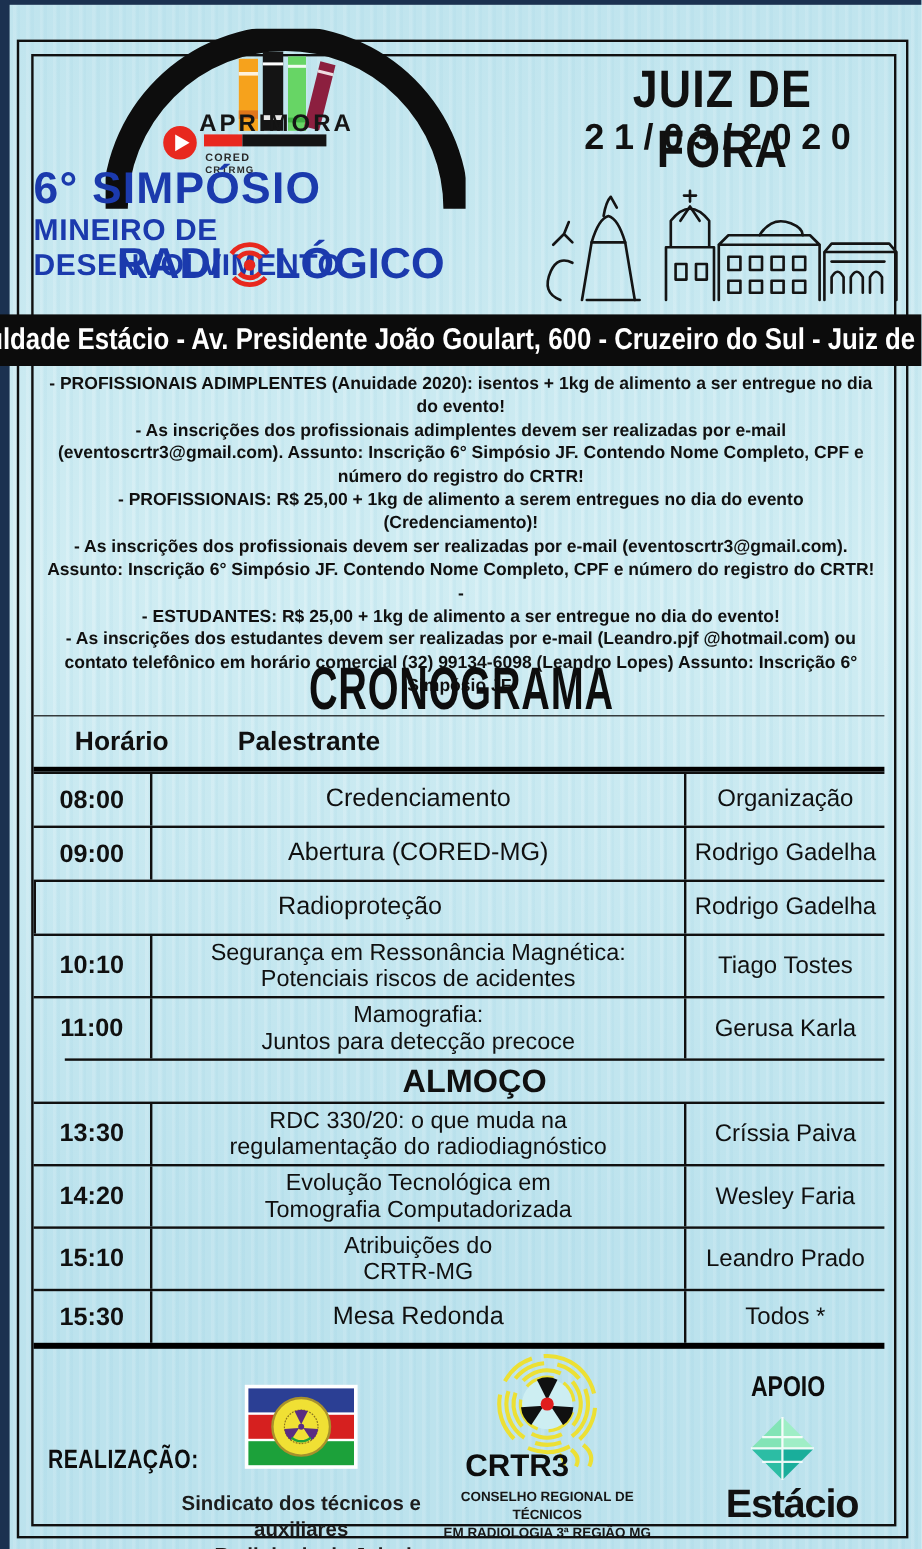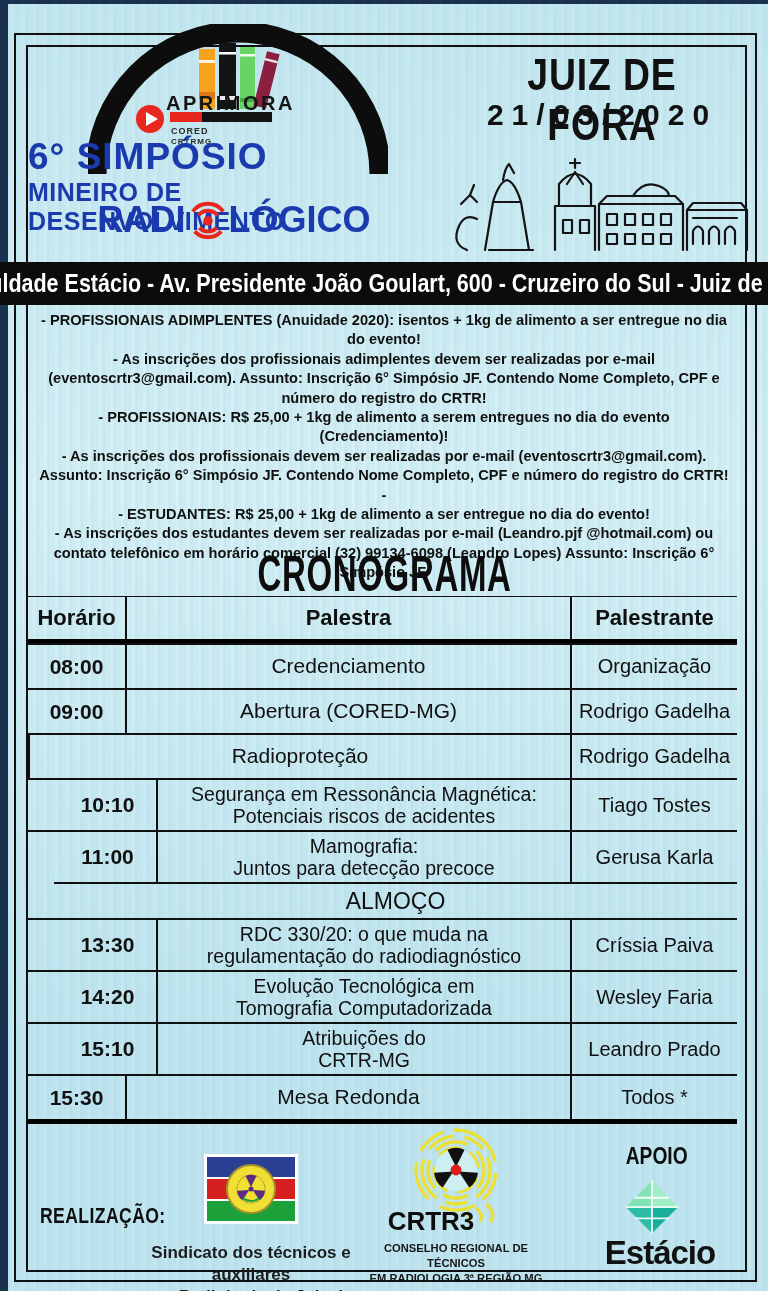--- a/index.html
+++ b/index.html
@@ -53,25 +53,25 @@
 
   
   .table{left:28px;top:596px;width:709px;border-top:1.5px solid #101010;border-bottom:5px solid #000;}
   .t-row{display:flex;align-items:stretch;border-top:2px solid #101010;}
   .t-row.head{border-top:none;border-bottom:4px solid #000;}
   .cell{display:flex;align-items:center;justify-content:center;text-align:center;}
   .c-time{width:97px;font-weight:700;font-size:21px;}
   .c-talk{flex:1;border-left:2px solid #101010;border-right:2px solid #101010;font-size:21px;white-space:pre-line;line-height:1.15;}
   .c-talk.small{font-size:19.5px;}
   .c-speaker{width:165px;font-size:20px;}
-  .head .cell{font-weight:700;font-size:22px;}
+  .head .cell{font-weight:700;font-size:22px;padding-left:25px;}
   .h-head{height:42px;}
   .h-s{height:43px;}
-  .h-d{height:50px;padding-left:31px;}
-  .t-break{height:34px;display:flex;align-items:center;justify-content:center;border-top:2px solid #101010;font-weight:400;font-size:23px;margin-left:26px;}
+  .h-d{height:50px;}
+  .t-break{height:34px;display:flex;align-items:center;justify-content:center;border-top:2px solid #101010;font-weight:700;font-size:27px;margin-left:26px;}
 
   
   .realizacao{left:40px;top:1203px;font-weight:900;color:#0d0d0d;}
   .realizacao .condL{font-size:22px;letter-spacing:.5px;}
   .flag{left:204px;top:1154px;width:94px;height:70px;background:#ffffff;padding:3px;box-sizing:border-box;}
   .flag .stripes{position:relative;width:100%;height:100%;display:flex;flex-direction:column;gap:2px;background:#fff;}
   .flag .s1{flex:1;background:#2b3f94;}
   .flag .s2{flex:1;background:#d6201f;}
   .flag .s3{flex:1;background:#1ca13a;}
   .flag .emblem{position:absolute;left:50%;top:50%;transform:translate(-50%,-50%);width:46px;height:46px;border-radius:50%;
@@ -173,21 +173,20 @@
     <p>-</p>
     <p>- ESTUDANTES: R$ 25,00 + 1kg de alimento a ser entregue no dia do evento!</p>
     <p>- As inscrições dos estudantes devem ser realizadas por e-mail (Leandro.pjf @hotmail.com) ou contato telefônico em horário comercial (32) 99134-6098 (Leandro Lopes) Assunto: Inscrição 6° Simpósio JF.</p>
   </div>
 
   <div class="abs cron-title"><span class="cond">CRONOGRAMA</span></div>
 
   <div class="abs table">
     <div class="t-row head h-head">
       <div class="cell c-time">Horário</div>
-      <div class="cell c-talk">Palestra</div>
       <div class="cell c-speaker">Palestrante</div>
     </div>
     <div class="t-row h-s">
       <div class="cell c-time">08:00</div>
       <div class="cell c-talk">Credenciamento</div>
       <div class="cell c-speaker">Organização</div>
     </div>
     <div class="t-row h-s">
       <div class="cell c-time">09:00</div>
       <div class="cell c-talk">Abertura (CORED-MG)</div>

